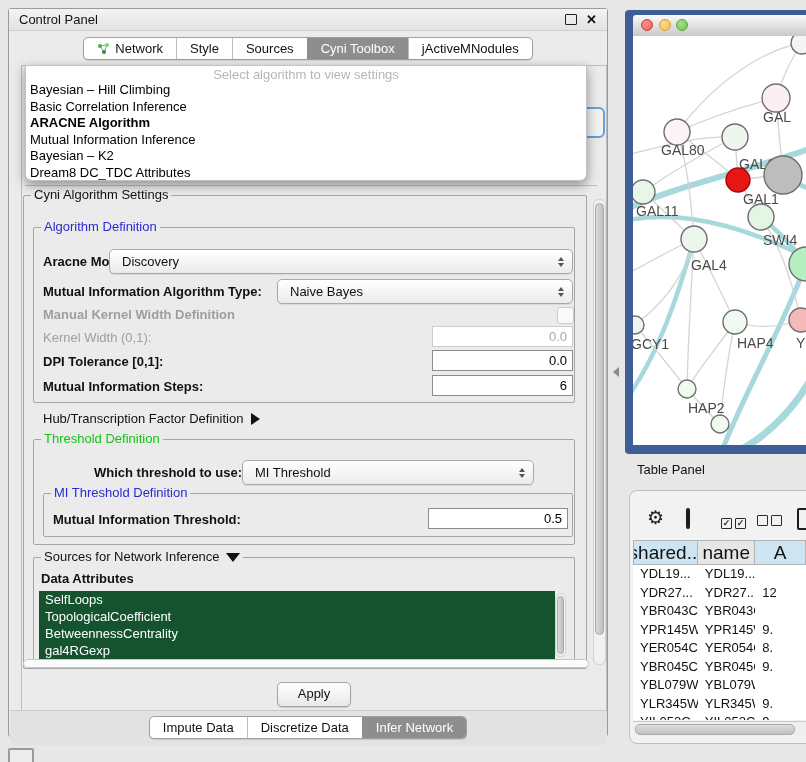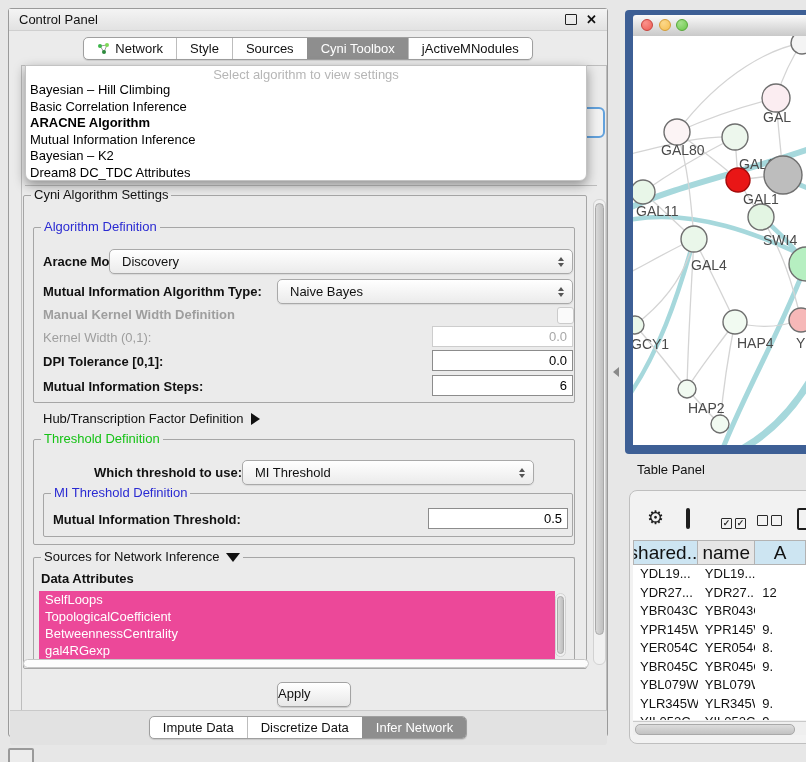--- a/index.html
+++ b/index.html
@@ -46,27 +46,27 @@
   input.field{position:absolute;height:21px;border:1px solid #8c8c8c;background:#fff;box-sizing:border-box;
               font-size:13px;text-align:right;padding:0 5px;font-family:inherit;border-radius:0}
   input.field.disf{color:#a8a8a8;border-color:#cdcdcd}
   .checkbox{position:absolute;width:15px;height:15px;border:1px solid #cbcbcb;border-radius:3px;background:#fafafa}
   .tri-right{display:inline-block;width:0;height:0;border-top:6px solid transparent;border-bottom:6px solid transparent;
              border-left:9px solid #111;vertical-align:-2px;margin-left:8px}
   .tri-down{display:inline-block;width:0;height:0;border-left:7px solid transparent;border-right:7px solid transparent;
             border-top:9px solid #111;vertical-align:-1px;margin-left:6px}
   
   #attr-list{left:30px;top:582px;width:516px;height:69px;background:#fff;overflow:hidden}
-  .attr-item{height:17px;line-height:17px;background:#ec4899;color:#fff;font-size:13px;padding-left:6px;white-space:nowrap}
+  .attr-item{height:17px;line-height:17px;background:#14532d;color:#fff;font-size:13px;padding-left:6px;white-space:nowrap}
   .vscroll{position:absolute;background:#f1f1f1;border:1px solid #d2d2d2;border-radius:6px;box-sizing:border-box}
   .vthumb{position:absolute;left:1px;right:1px;background:linear-gradient(90deg,#d9d9d9,#bfbfbf);border:1px solid #a9a9a9;border-radius:6px}
   #hpill{left:14px;top:650px;width:566px;height:9px;border:1px solid #c6c6c6;border-radius:5px;background:#fcfcfc;box-sizing:border-box}
   
   #apply-btn{left:268px;top:673px;width:72px;height:23px;border:1px solid #a3a3a3;border-radius:5px;
-             background:linear-gradient(#fff,#e8e8e8);font-size:13px;text-align:left;line-height:21px;box-shadow:0 1px 1px rgba(0,0,0,.15)}
+             background:linear-gradient(#fff,#e8e8e8);font-size:13px;text-align:center;line-height:21px;box-shadow:0 1px 1px rgba(0,0,0,.15)}
   #bottom-strip{left:1px;top:701px;width:597px;height:34px;background:#e2e2e2;border-top:1px solid #c9c9c9;border-radius:0 0 3px 3px}
   
   #divider-arrow{left:613px;top:367px;width:0;height:0;border-top:5px solid transparent;border-bottom:5px solid transparent;border-right:6px solid #8a8a8a}
   
   #net-frame{left:625px;top:10px;width:190px;height:444px;background:#3d5f95;border-radius:4px 0 0 4px}
   #net-titlebar{position:absolute;left:8px;top:5px;right:0;height:21px;background:linear-gradient(#fafafa,#c9c9c9);
                 border-bottom:1px solid #8f8f8f;border-radius:3px 0 0 0}
   .tl{position:absolute;top:4px;width:12px;height:12px;border-radius:50%;box-sizing:border-box}
   #net-canvas{position:absolute;left:8px;top:26px;width:181px;height:409px;background:#fff;overflow:hidden}
   #net-canvas svg{display:block}

